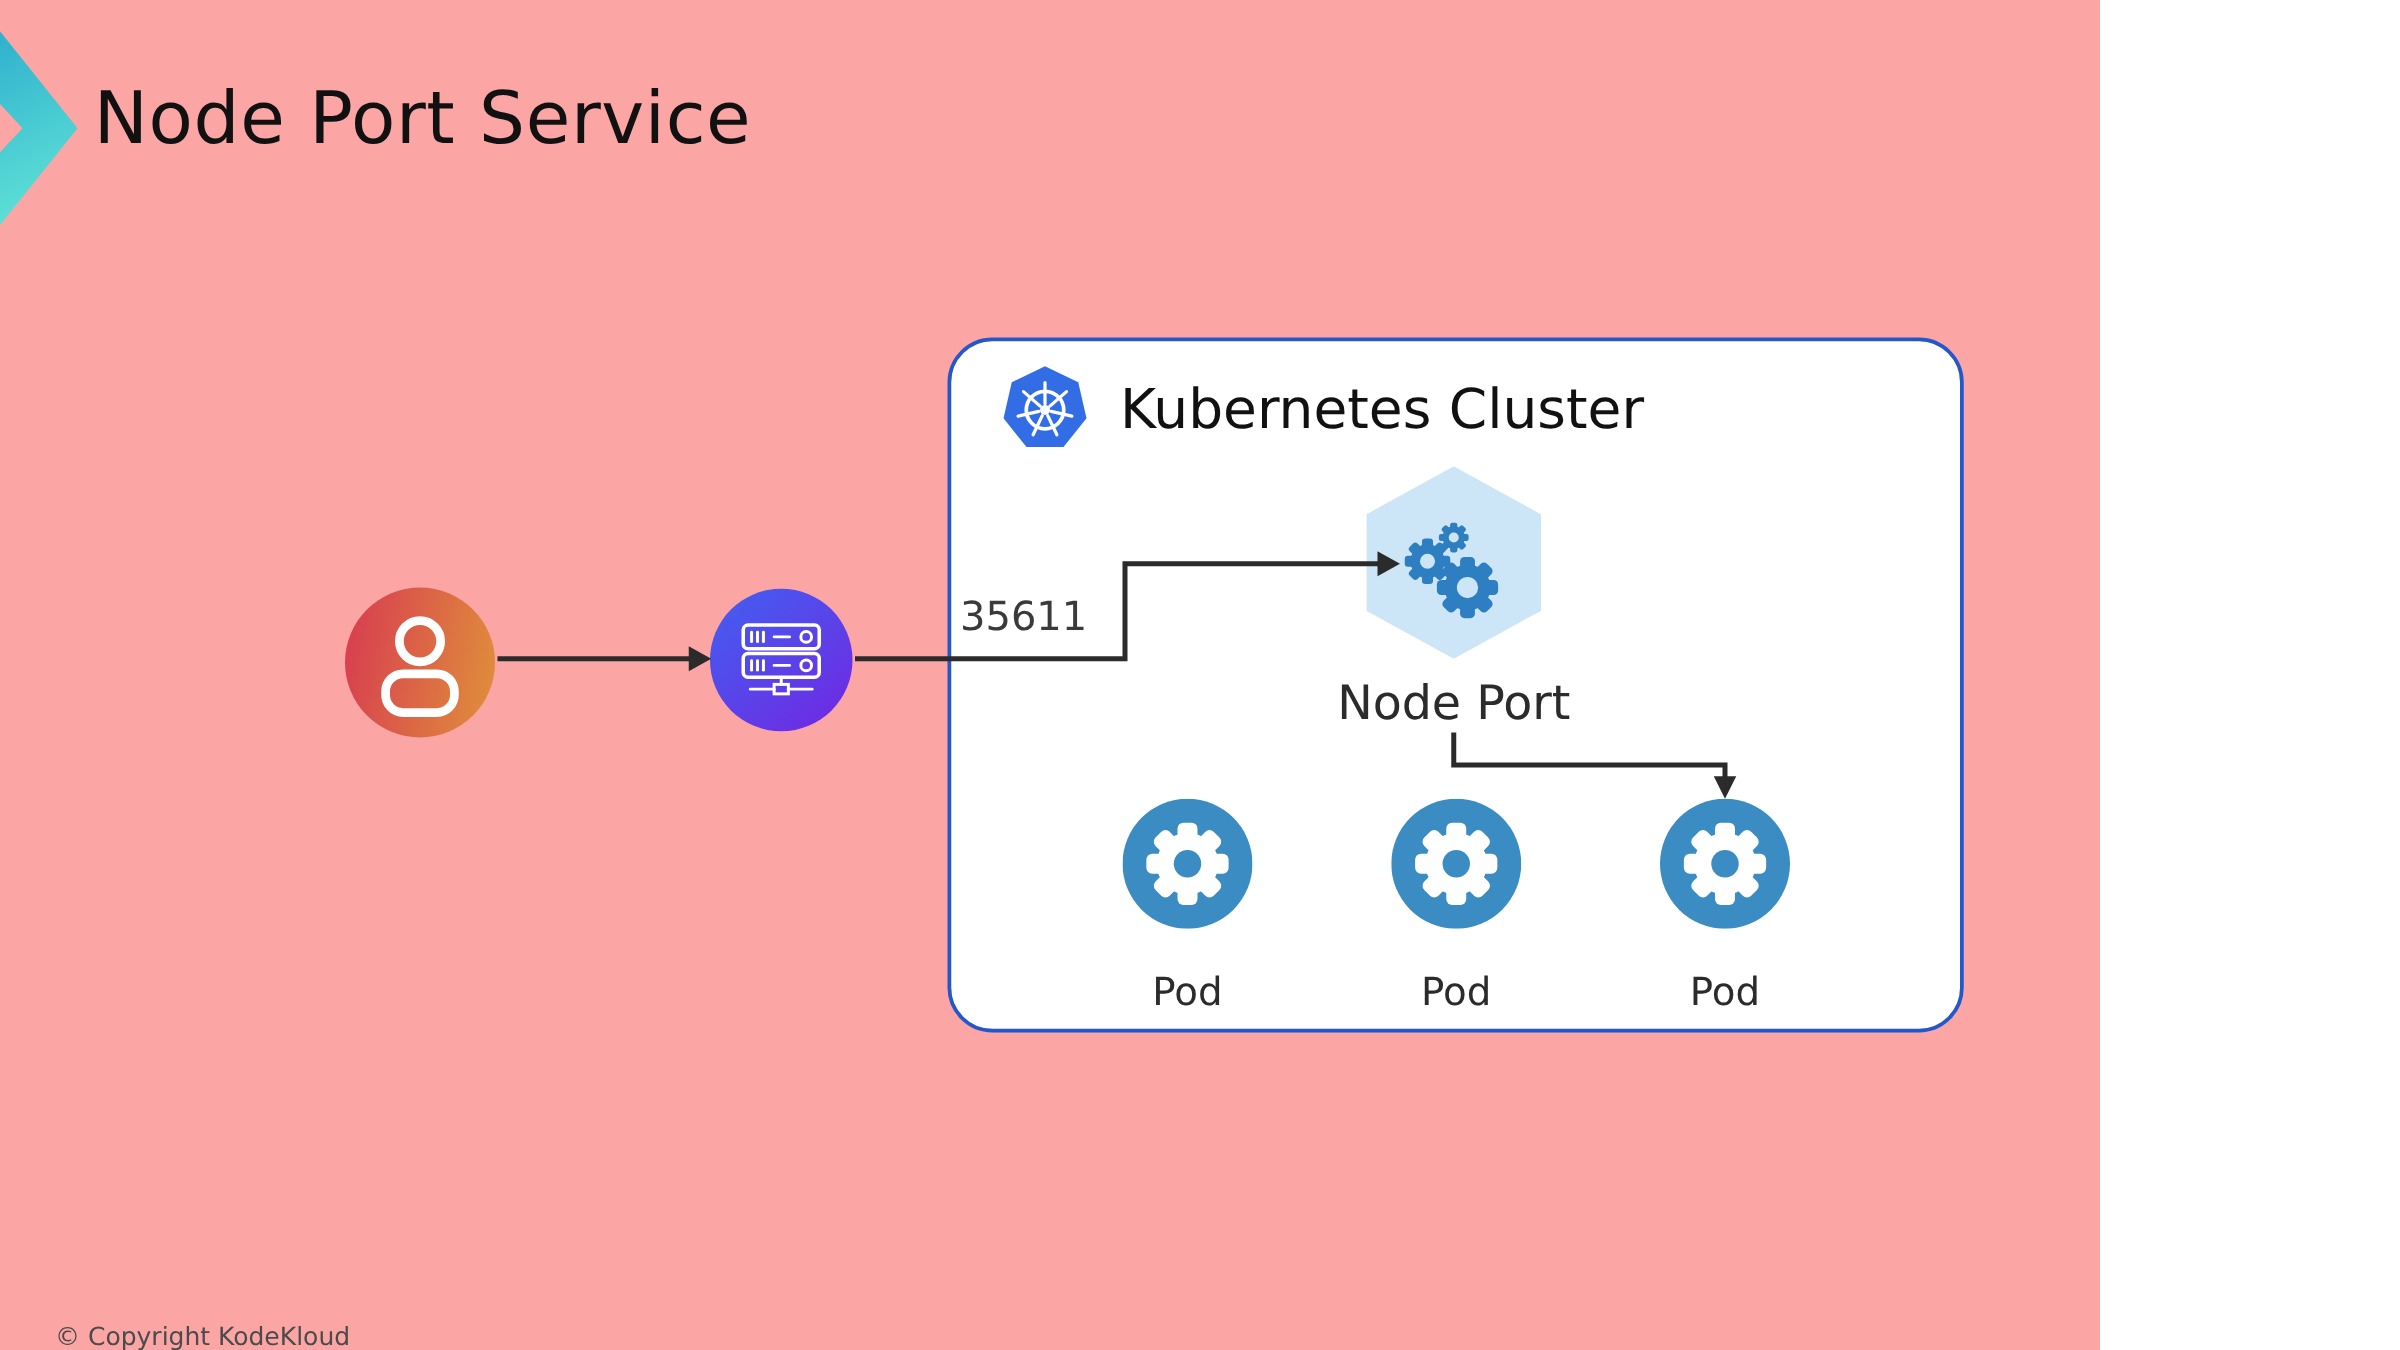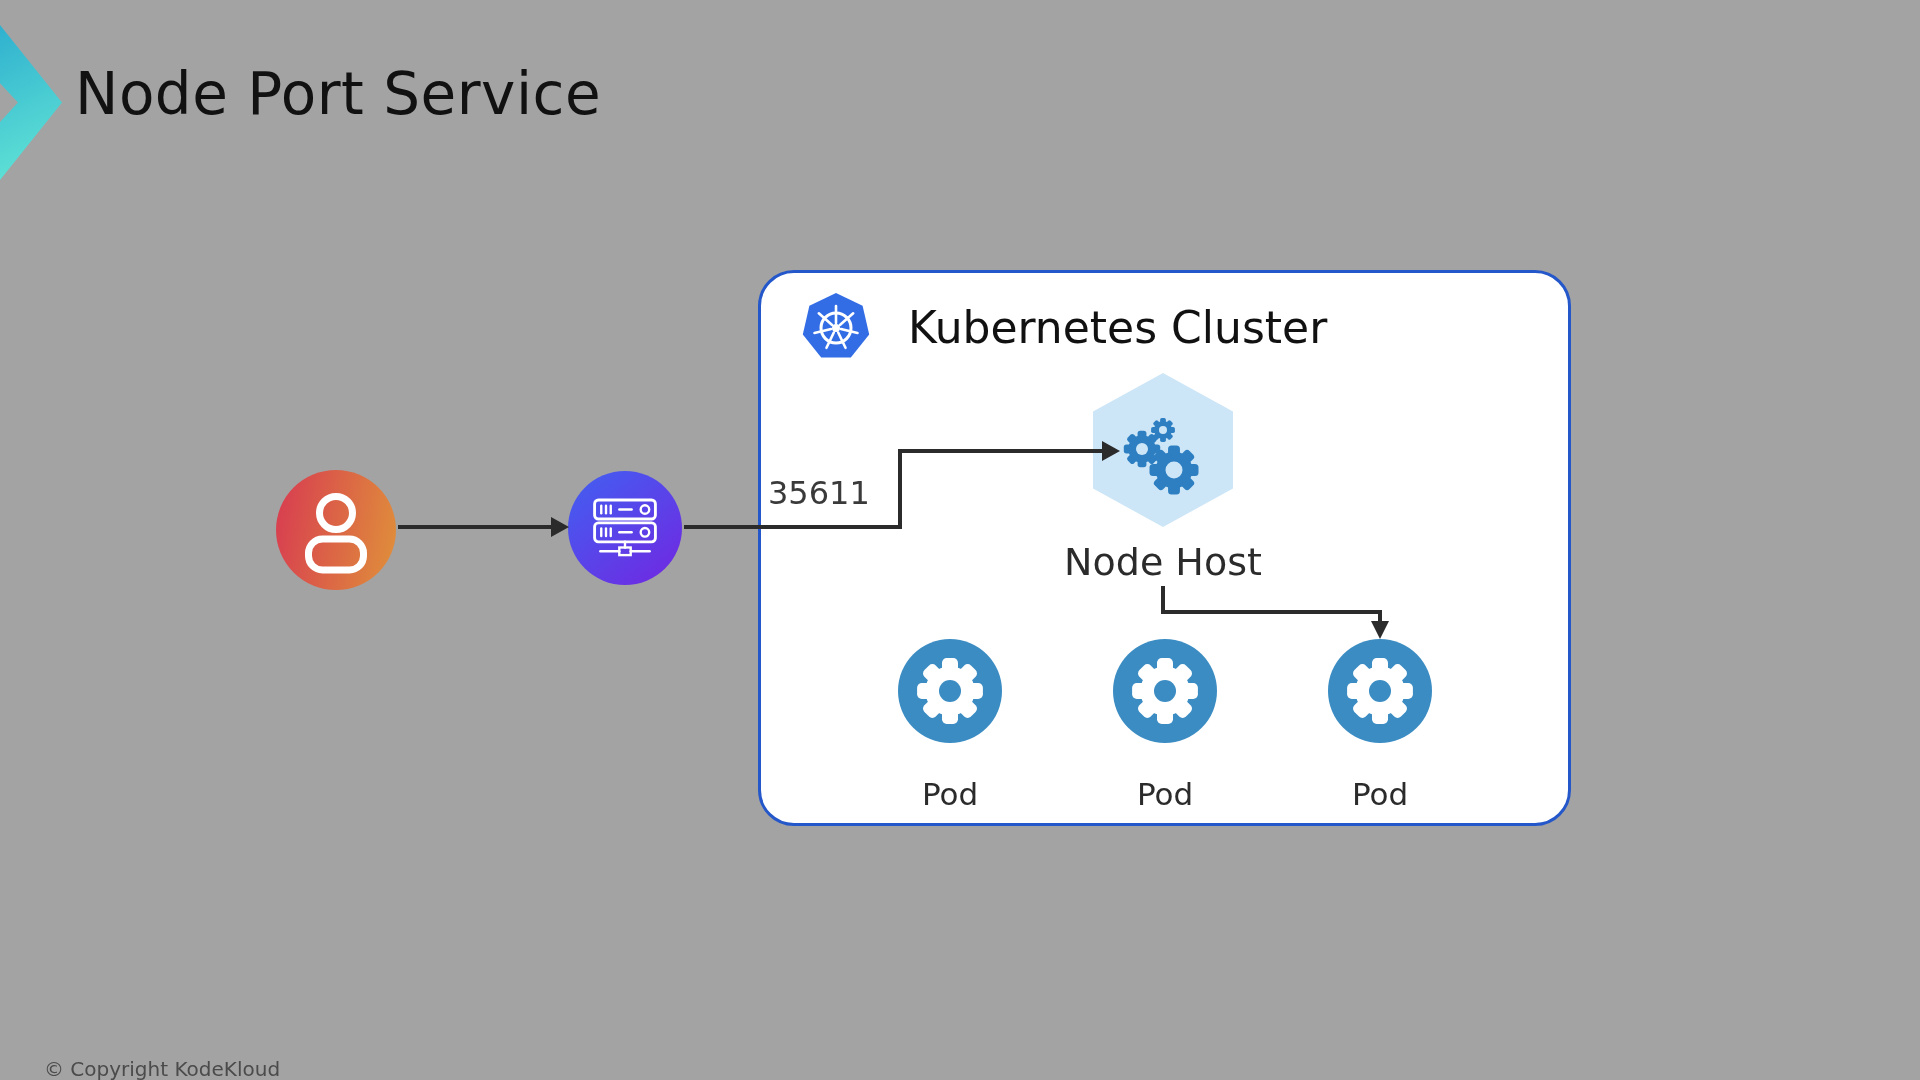--- a/index.html
+++ b/index.html
@@ -1,17 +1,17 @@
 <!DOCTYPE html>
 <html><head>
 <meta charset="utf-8">
 <style>
   html,body{margin:0;padding:0;background:#ffffff;}
   .slide{
-    position:relative;width:1920px;height:1080px;background:#a3a3a3;overflow:hidden;
+    position:relative;width:1680px;height:1080px;background:#fca5a5;overflow:hidden;
     font-family:"DejaVu Sans","Liberation Sans",sans-serif;color:#1a1a1a;
   }
   
   .chevron{
     position:absolute;left:0;top:25px;width:62px;height:155px;
     background:linear-gradient(155deg,#2fb0cf 0%,#65e8d6 100%);
     clip-path:polygon(0 0,100% 50%,0 100%,0 62.5%,29% 50%,0 37.5%);
   }
   .title{
     position:absolute;left:75px;top:60px;margin:0;
@@ -35,21 +35,21 @@
     position:absolute;text-align:center;font-size:38px;color:#2b2b2b;z-index:3;
   }
   .host-label{left:525px;top:592px;width:200px;}
   .node-port-label{left:1023px;top:540px;width:280px;}
   
   .cluster{
     position:absolute;left:758px;top:270px;width:807px;height:550px;
     border:3px solid #2457c9;border-radius:36px;background:#ffffff;z-index:1;
   }
   .cluster-header{
-    position:absolute;left:39px;top:19px;display:flex;align-items:center;gap:36px;
+    position:absolute;left:39px;top:19px;display:flex;align-items:center;gap:24px;
   }
   .cluster-title{font-size:44px;color:#111;white-space:nowrap;}
   .port-number{
     position:absolute;left:768px;top:474px;font-size:32px;color:#3a3a3a;z-index:4;
   }
   
   .hexagon{
     position:absolute;left:1093px;top:373px;width:140px;height:154px;
     background:#cde6f7;z-index:2;
     clip-path:polygon(50% 0,100% 25%,100% 75%,50% 100%,0 75%,0 25%);
@@ -135,21 +135,21 @@
   <div class="hexagon">
     <svg width="140" height="154" viewBox="0 0 140 154">
       <use href="#gear" fill="#2e7fc2" transform="translate(70 57) scale(0.85)"></use>
       <circle cx="70" cy="57" r="4" fill="#cde6f7"></circle>
       <use href="#gear" fill="#2e7fc2" transform="translate(49 76) scale(1.3)"></use>
       <circle cx="49" cy="76" r="6" fill="#cde6f7"></circle>
       <use href="#gear" fill="#2e7fc2" transform="translate(81 97) scale(1.75)"></use>
       <circle cx="81" cy="97" r="8.5" fill="#cde6f7"></circle>
     </svg>
   </div>
-  <div class="node-label node-port-label">Node Host</div>
+  <div class="node-label node-port-label">Node Port</div>
 
   <div class="pod pod-1">
     <svg width="104" height="104" viewBox="0 0 104 104">
       <circle cx="52" cy="52" r="52" fill="#3a8cc3"></circle>
       <use href="#gear" fill="#ffffff" transform="translate(52 52) scale(2.35)"></use>
       <circle cx="52" cy="52" r="11" fill="#3a8cc3"></circle>
     </svg>
   </div>
   <div class="pod pod-2">
     <svg width="104" height="104" viewBox="0 0 104 104">

